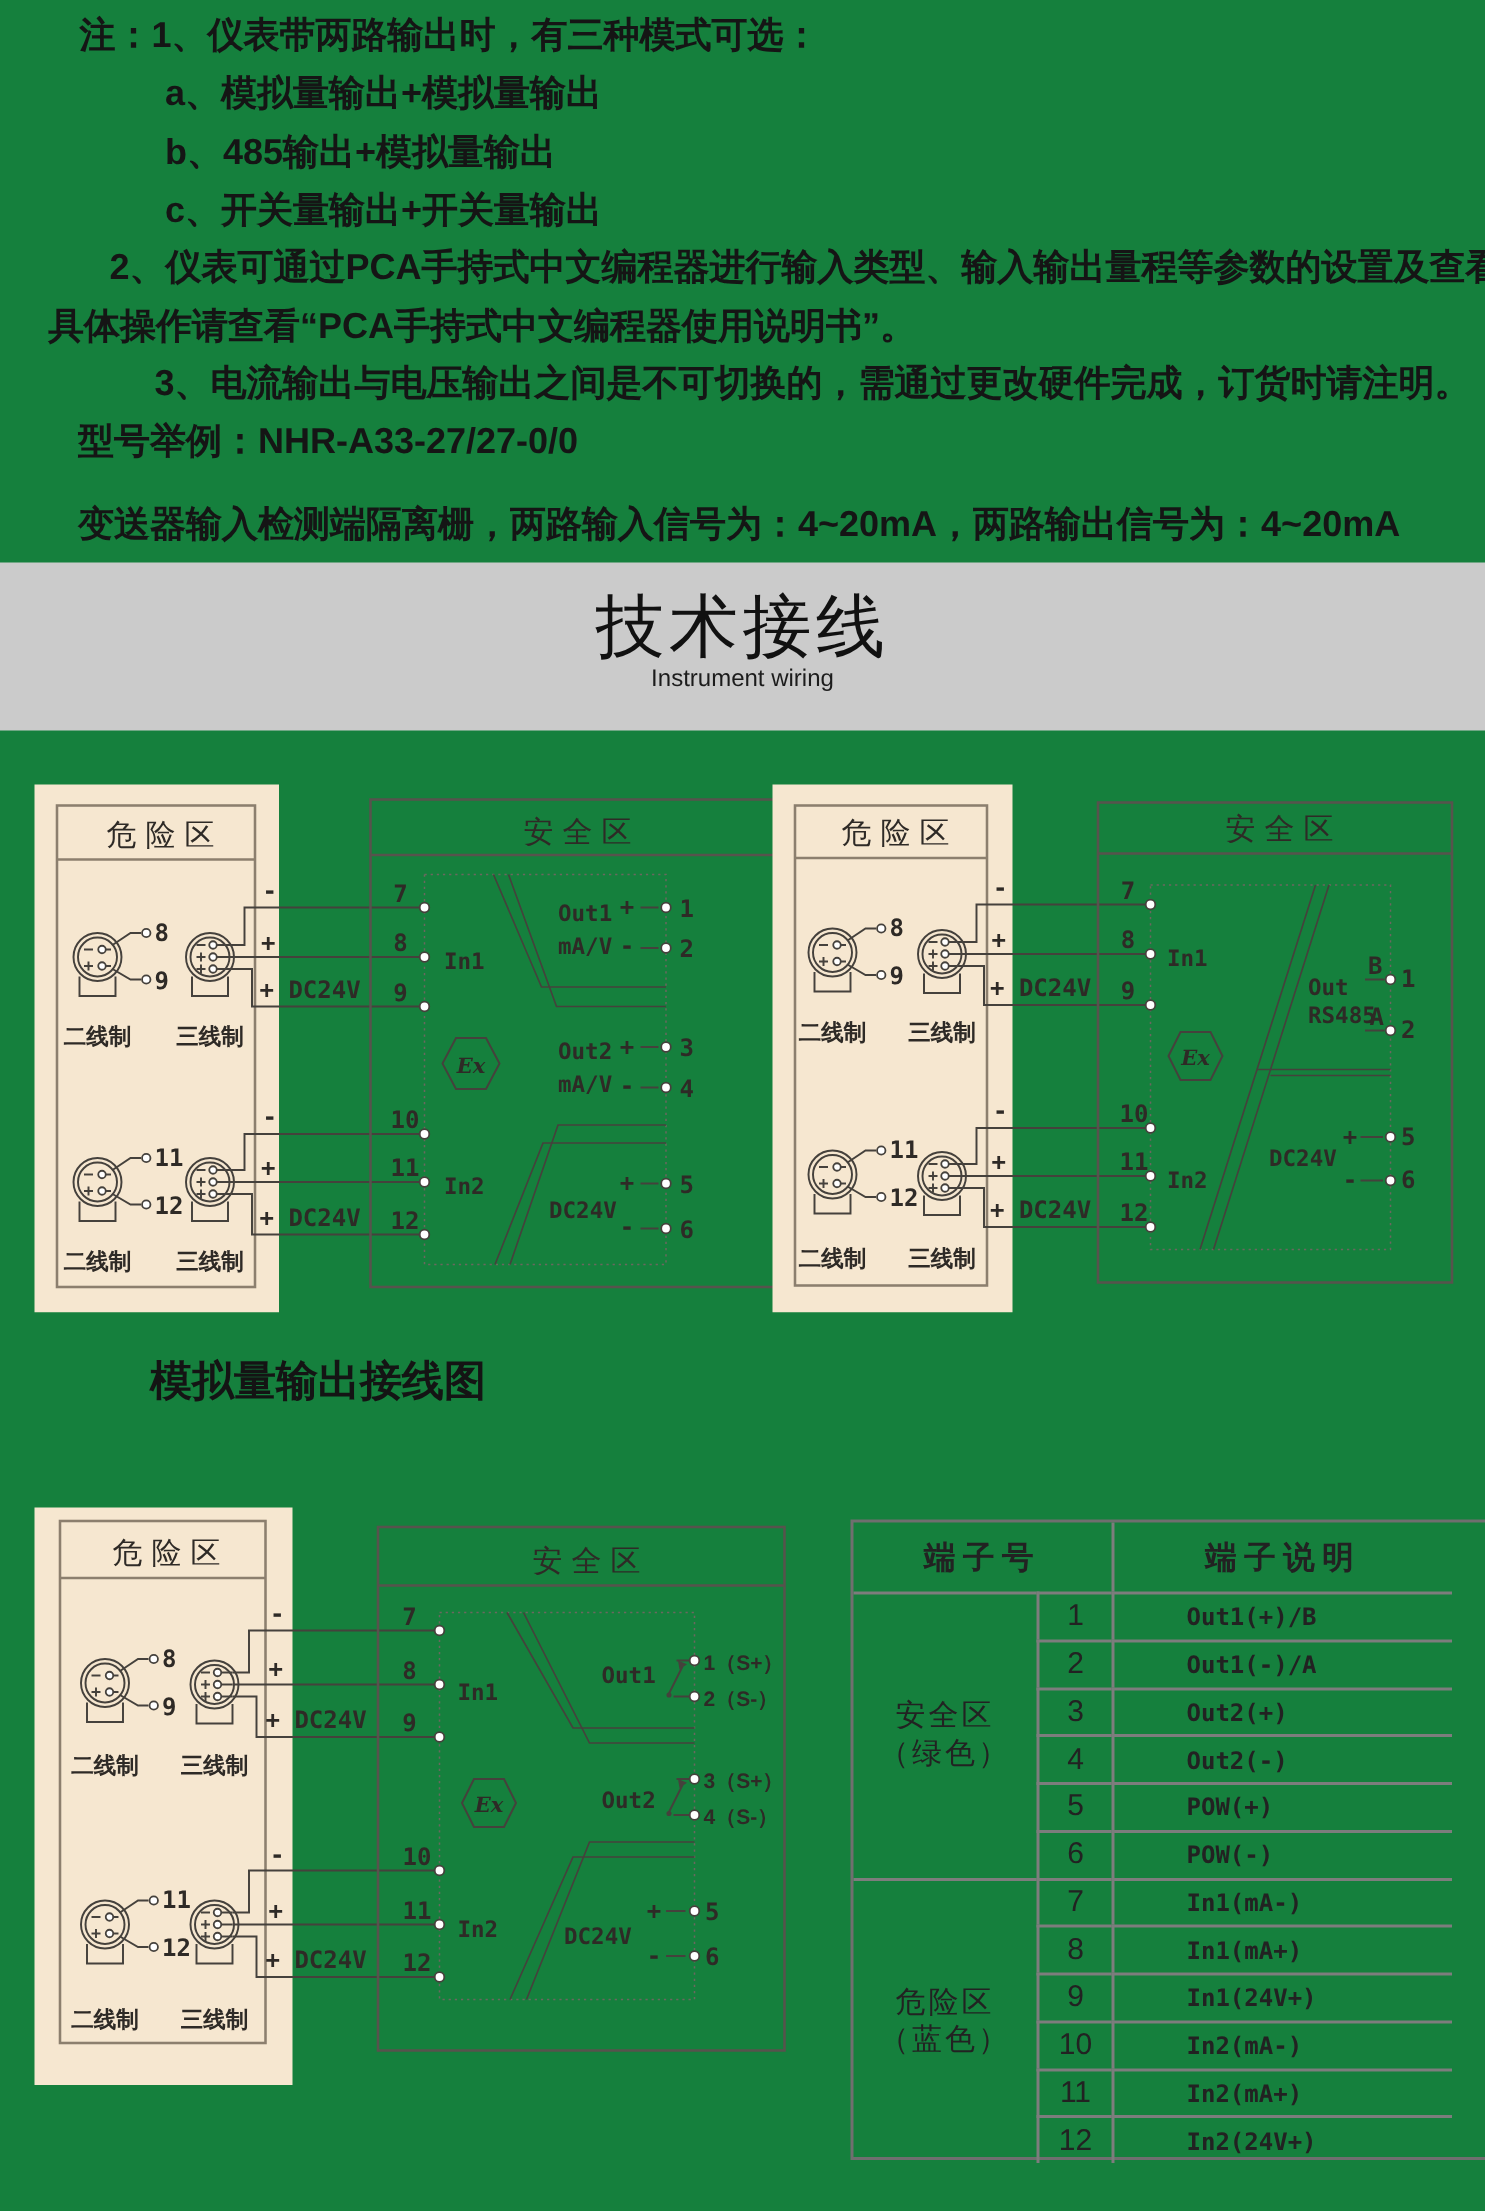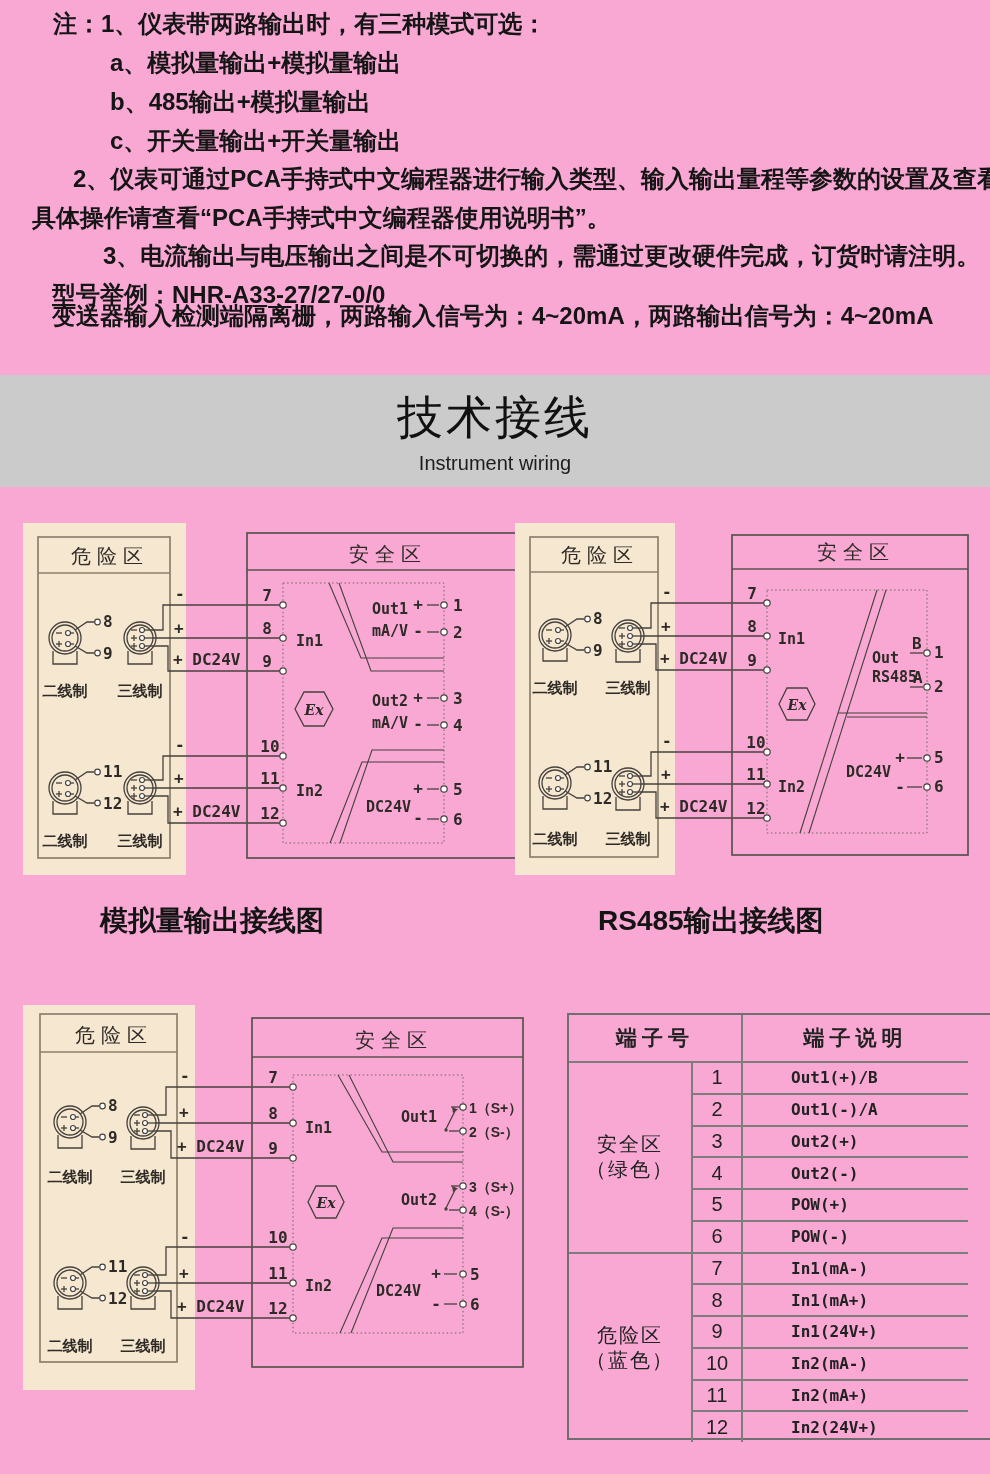--- a/index.html
+++ b/index.html
@@ -1,28 +1,28 @@
 <!DOCTYPE html>
 <html><head>
 <meta charset="utf-8">
 <style>
   html,body { margin:0; padding:0; background:#fff; }
-  .page { position:relative; width:990px; height:1474px; background:#f9a8d4; overflow:hidden;
+  .page { position:relative; width:990px; height:1474px; background:#15803d; overflow:hidden;
           font-family:"Liberation Sans", sans-serif; color:#1a1a1a; }
 
   
   .nl { position:absolute; margin:0; font-size:24px; font-weight:700; line-height:28px;
         white-space:nowrap; color:#151515; }
 
   
   .banner { position:absolute; left:0; top:375px; width:990px; height:112px;
             background:#cbcbcb; text-align:center; }
   .banner-title { font-size:46px; font-weight:400; letter-spacing:3px; color:#111;
                   line-height:50px; margin-top:17px; }
-  .banner-sub { font-size:20px; color:#1c1c1c; line-height:20px; margin-top:11px; }
+  .banner-sub { font-size:16px; color:#1c1c1c; line-height:20px; margin-top:1px; }
 
   
   svg.diagram { position:absolute; }
   .beige { fill:#f6e7d0; }
   .ln  { stroke:#45413c; stroke-width:1.3; fill:none; }
   .sep { stroke:#45413c; stroke-width:1.1; fill:none; }
   .db  { stroke:#8c7f6e; stroke-width:1.7; fill:none; }
   .sb  { stroke:#57534d; stroke-width:1.7; fill:none; }
   .dsh { stroke:#6b675f; stroke-width:1; fill:none; stroke-dasharray:1.5 2.6; }
   .tc  { fill:#fff; stroke:#45413c; stroke-width:1.2; }
@@ -61,21 +61,21 @@
 
   <section>
     <p class="nl" style="left:53px;top:10px">注：1、仪表带两路输出时，有三种模式可选：</p>
     <p class="nl" style="left:110px;top:49px">a、模拟量输出+模拟量输出</p>
     <p class="nl" style="left:110px;top:88px">b、485输出+模拟量输出</p>
     <p class="nl" style="left:110px;top:127px">c、开关量输出+开关量输出</p>
     <p class="nl" style="left:73px;top:165px">2、仪表可通过PCA手持式中文编程器进行输入类型、输入输出量程等参数的设置及查看，</p>
     <p class="nl" style="left:32px;top:204px">具体操作请查看“PCA手持式中文编程器使用说明书”。</p>
     <p class="nl" style="left:103px;top:242px">3、电流输出与电压输出之间是不可切换的，需通过更改硬件完成，订货时请注明。</p>
     <p class="nl" style="left:52px;top:281px">型号举例：NHR-A33-27/27-0/0</p>
-    <p class="nl" style="left:52px;top:302px">变送器输入检测端隔离栅，两路输入信号为：4~20mA，两路输出信号为：4~20mA</p>
+    <p class="nl" style="left:52px;top:336px">变送器输入检测端隔离栅，两路输入信号为：4~20mA，两路输出信号为：4~20mA</p>
   </section>
 
   <div class="banner">
     <div class="banner-title">技术接线</div>
     <div class="banner-sub">Instrument wiring</div>
   </div>
 
   <svg class="diagram" style="left:20px;top:515px" width="500" height="360" viewBox="0 0 500 360">
     <defs>
       <g id="tx2">
@@ -284,21 +284,20 @@
     <line class="ln" x1="397" y1="243" x2="412" y2="243"></line>
       <circle class="tc" cx="417" cy="243" r="3.2"></circle>
     <text class="nt" x="424" y="248">5</text>
     <text class="nt" x="390" y="277" text-anchor="middle">-</text>
     <line class="ln" x1="397" y1="272" x2="412" y2="272"></line>
       <circle class="tc" cx="417" cy="272" r="3.2"></circle>
     <text class="nt" x="424" y="277">6</text>
   </svg>
 
   <div class="caption" style="left:100px;top:902px">模拟量输出接线图</div>
-  <div class="caption" style="left:598px;top:902px">RS485输出接线图</div>
 
   <svg class="diagram" style="left:20px;top:1000px" width="510" height="400" viewBox="0 0 510 400">
     <rect class="beige" x="3" y="5" width="172" height="385"></rect>
     <rect class="db" x="20" y="14" width="137" height="348"></rect>
     <line class="db" x1="20" y1="52" x2="157" y2="52"></line>
     <text class="zt" x="94" y="42" text-anchor="middle">危险区</text>
 
     <use href="#tx2" x="50" y="122"></use>
     <text class="nt" x="88" y="111">8</text>
     <text class="nt" x="88" y="143">9</text>

